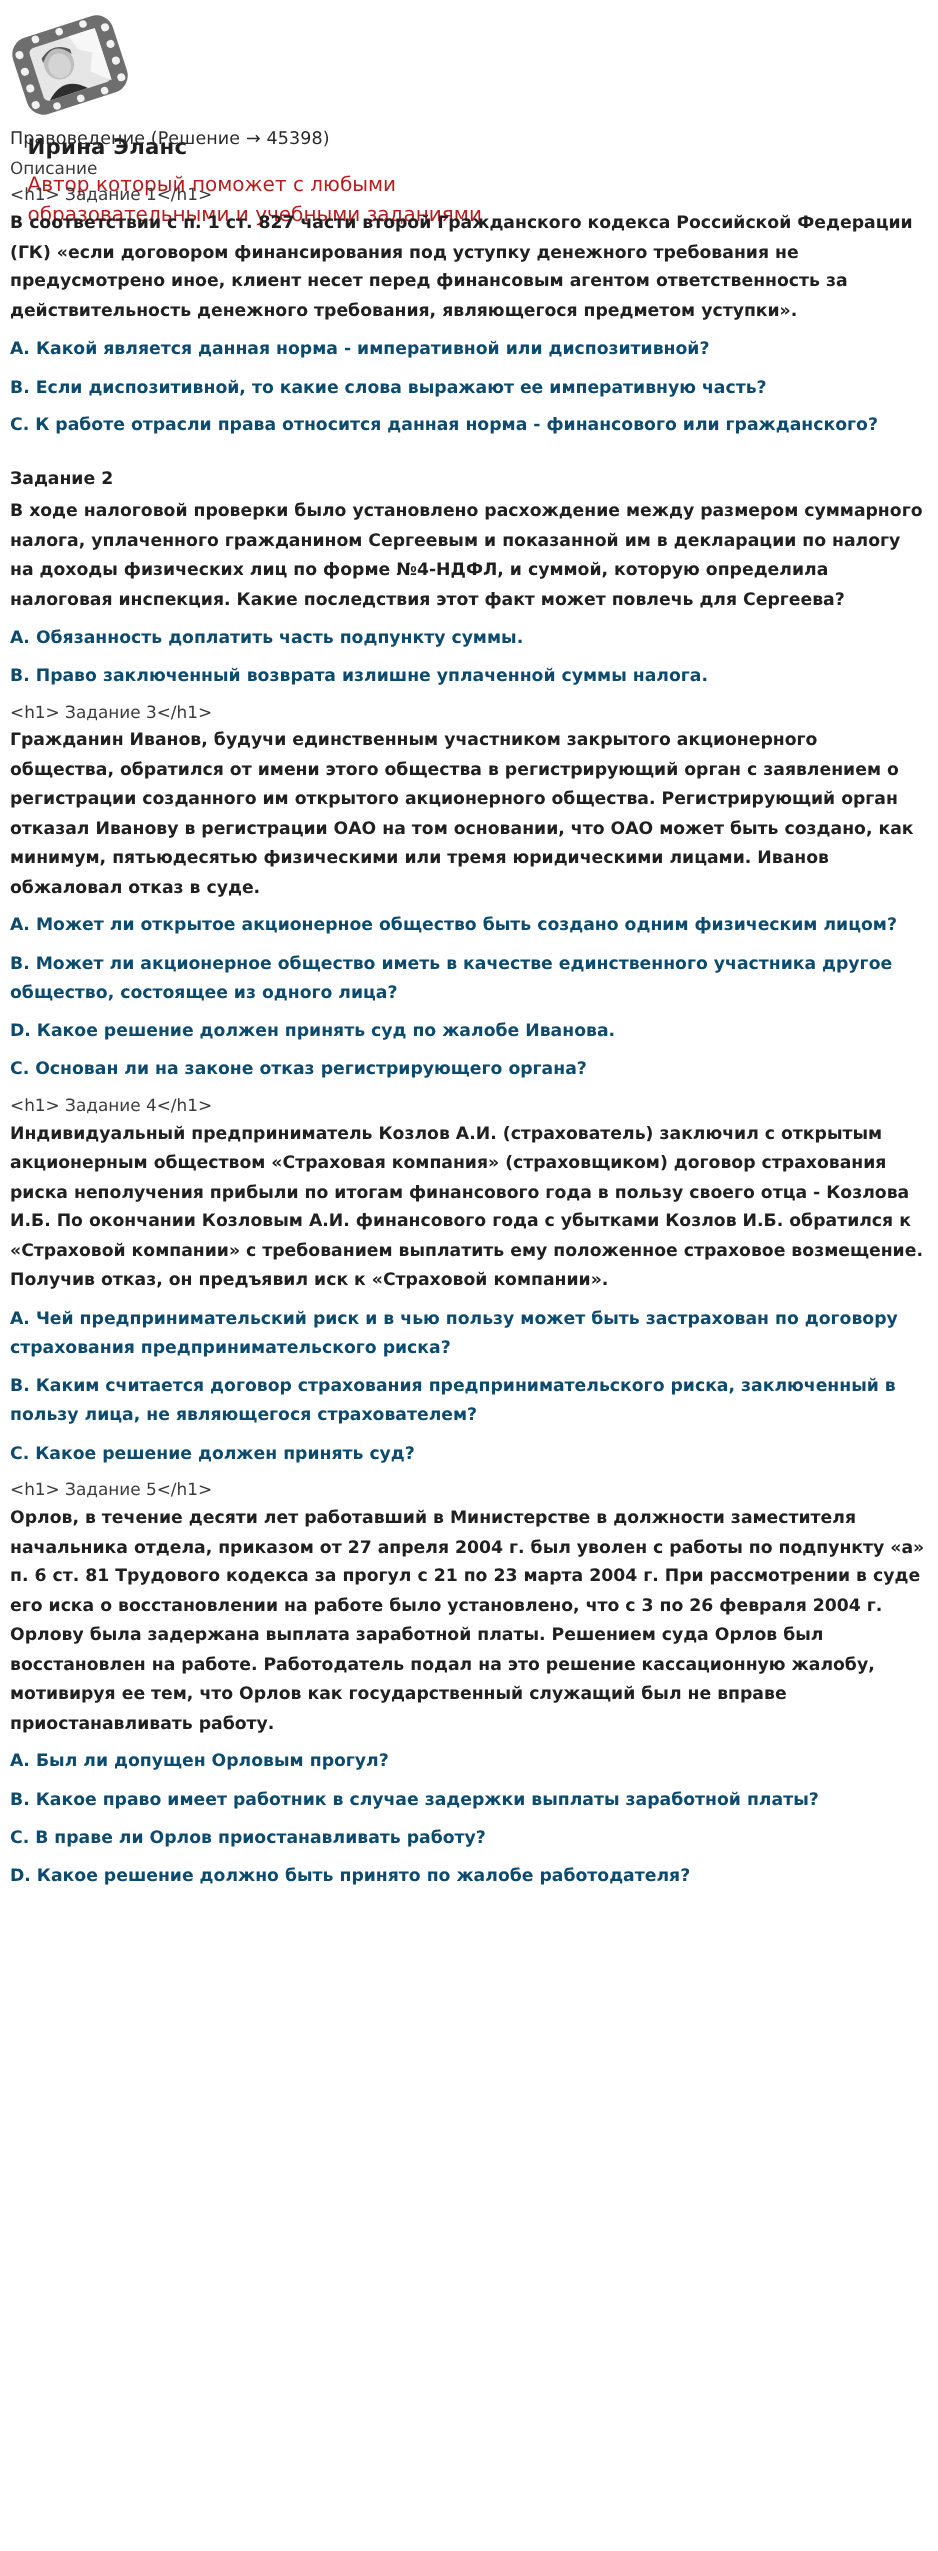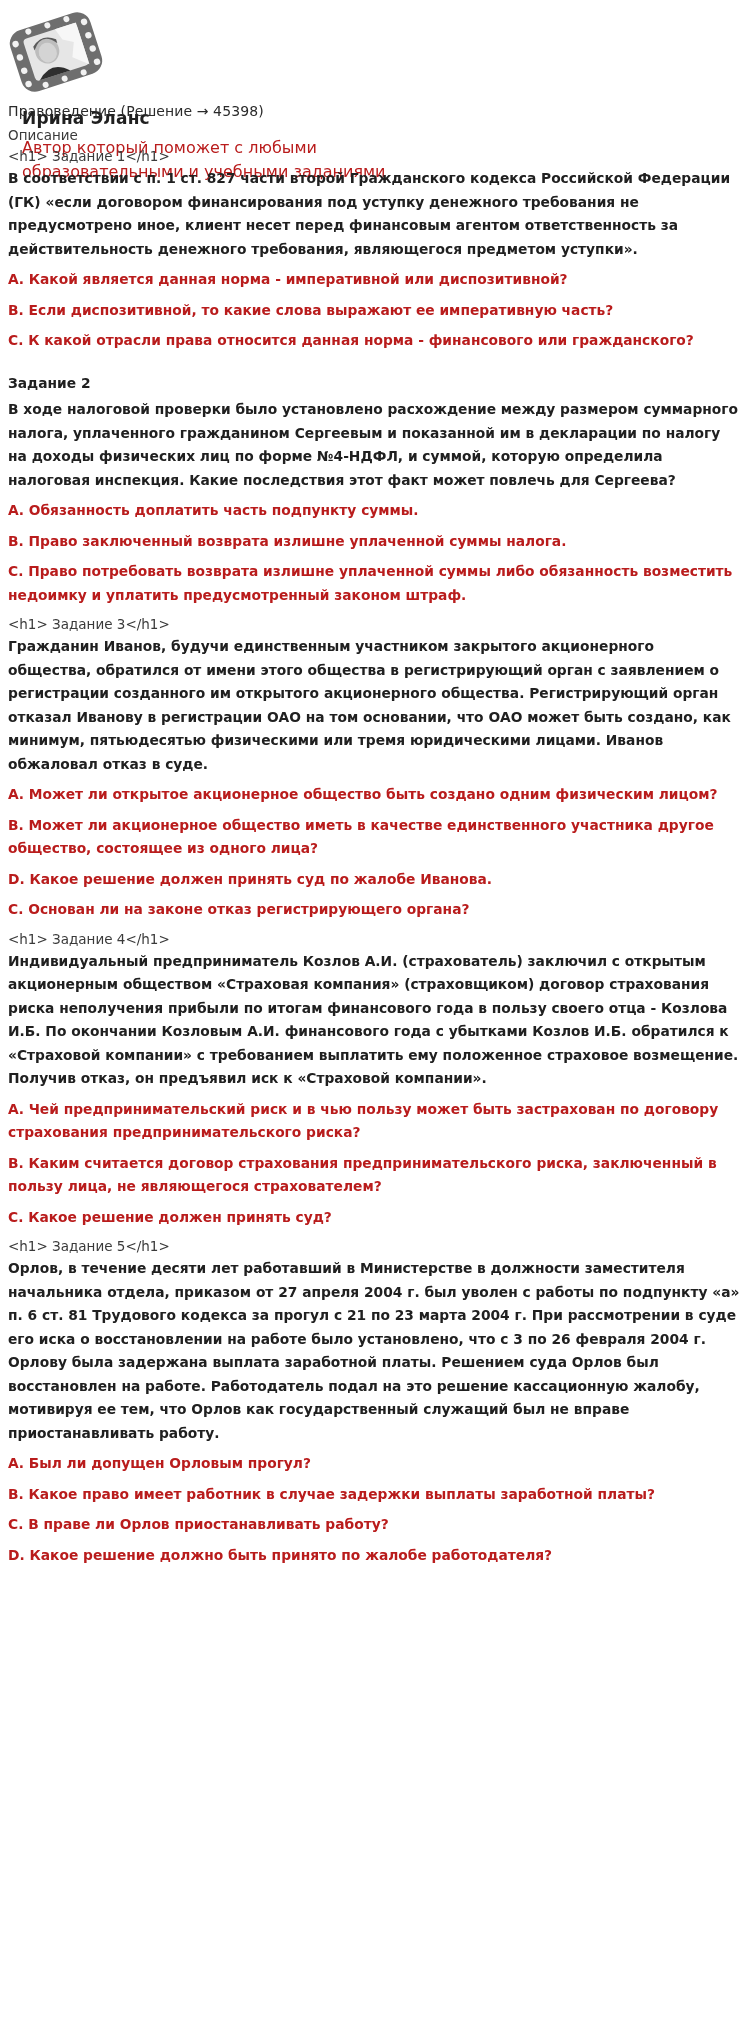--- a/index.html
+++ b/index.html
@@ -70,21 +70,21 @@
     font-weight: bold;
     font-size: 13.8px;
     line-height: 23.5px;
     color: #202020;
     margin: 0;
   }
   .q {
     font-weight: bold;
     font-size: 13.8px;
     line-height: 23.5px;
-    color: #b91c1c;
+    color: #0c4a6e;
     margin: 7px 0 0 0;
   }
   .task-head {
     font-weight: bold;
     font-size: 13.8px;
     line-height: 23.5px;
     color: #202020;
     margin: 19px 0 3px 0;
   }
   .h1tag.spaced { margin-top: 6px; }
@@ -127,29 +127,28 @@
   </div>
 
   <div class="page-title">Правоведение (Решение → 45398)</div>
   <div class="desc-label">Описание</div>
 
   <section>
     <div class="h1tag">&lt;h1&gt; Задание 1&lt;/h1&gt;</div>
     <p class="para">В соответствии с п. 1 ст. 827 части второй Гражданского кодекса Российской Федерации (ГК) «если договором финансирования под уступку денежного требования не предусмотрено иное, клиент несет перед финансовым агентом ответственность за действительность денежного требования, являющегося предметом уступки».</p>
     <p class="q">А. Какой является данная норма - императивной или диспозитивной?</p>
     <p class="q">В. Если диспозитивной, то какие слова выражают ее императивную часть?</p>
-    <p class="q">С. К какой отрасли права относится данная норма - финансового или гражданского?</p>
+    <p class="q">С. К работе отрасли права относится данная норма - финансового или гражданского?</p>
   </section>
 
   <section>
     <div class="task-head">Задание 2</div>
     <p class="para">В ходе налоговой проверки было установлено расхождение между размером суммарного налога, уплаченного гражданином Сергеевым и показанной им в декларации по налогу на доходы физических лиц по форме №4-НДФЛ, и суммой, которую определила налоговая инспекция. Какие последствия этот факт может повлечь для Сергеева?</p>
     <p class="q">А. Обязанность доплатить часть подпункту суммы.</p>
     <p class="q">В. Право заключенный возврата излишне уплаченной суммы налога.</p>
-    <p class="q">С. Право потребовать возврата излишне уплаченной суммы либо обязанность возместить недоимку и уплатить предусмотренный законом штраф.</p>
   </section>
 
   <section>
     <div class="h1tag spaced">&lt;h1&gt; Задание 3&lt;/h1&gt;</div>
     <p class="para">Гражданин Иванов, будучи единственным участником закрытого акционерного общества, обратился от имени этого общества в регистрирующий орган с заявлением о регистрации созданного им открытого акционерного общества. Регистрирующий орган отказал Иванову в регистрации ОАО на том основании, что ОАО может быть создано, как минимум, пятьюдесятью физическими или тремя юридическими лицами. Иванов обжаловал отказ в суде.</p>
     <p class="q">А. Может ли открытое акционерное общество быть создано одним физическим лицом?</p>
     <p class="q">В. Может ли акционерное общество иметь в качестве единственного участника другое общество, состоящее из одного лица?</p>
     <p class="q">D. Какое решение должен принять суд по жалобе Иванова.</p>
     <p class="q">С. Основан ли на законе отказ регистрирующего органа?</p>
   </section>

